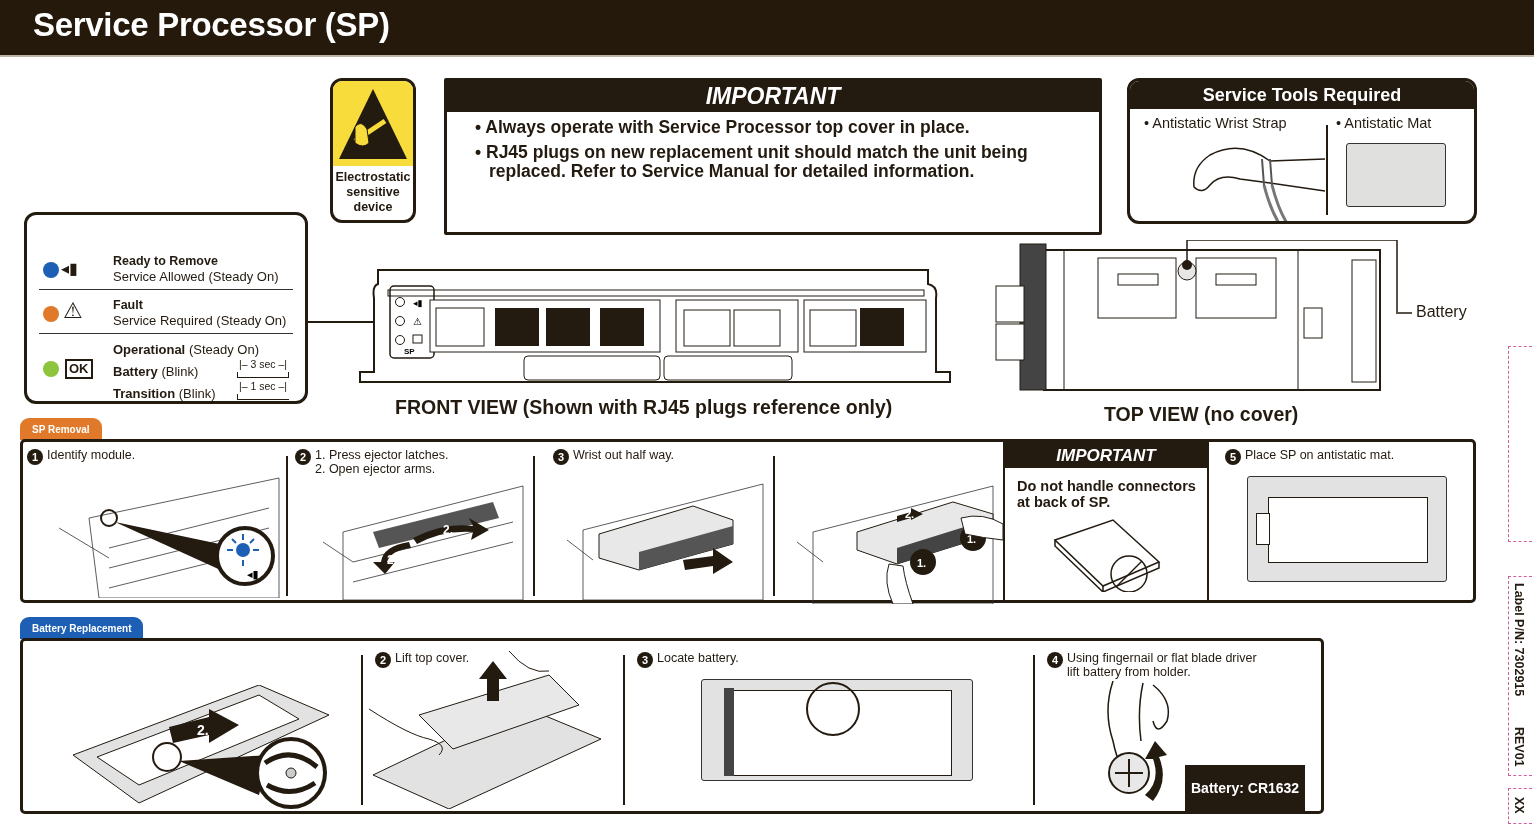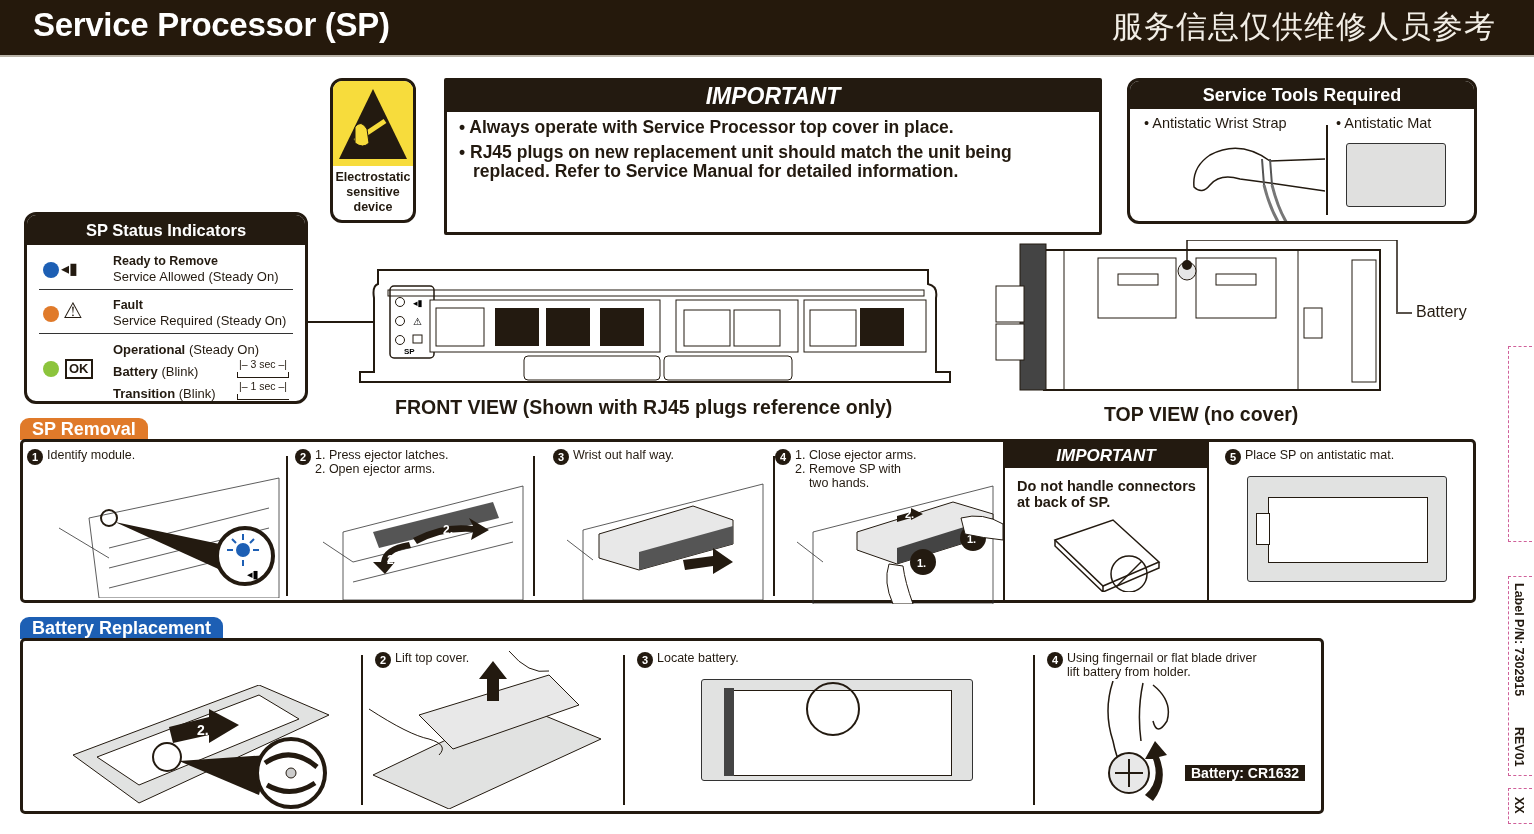--- a/index.html
+++ b/index.html
@@ -10,56 +10,55 @@
 .header .cn{position:absolute;right:38px;top:6px;color:#f2eee6;font-size:31px;font-family:"DejaVu Sans",sans-serif;font-weight:300;letter-spacing:1px}
 .box{border:3px solid #231a10;border-radius:12px;background:#fff;overflow:hidden}
 .boxhead{background:#231a10;color:#fff;font-weight:bold;text-align:center}
 
 .esd{left:330px;top:78px;width:86px;height:145px}
 .esd .yel{background:#f7dc3c;height:85px;position:relative}
 .esd .lbl{font-size:12.5px;font-weight:bold;text-align:center;line-height:15px;padding-top:4px}
 
 .imp{left:444px;top:78px;width:658px;height:157px;border-radius:2px}
 .imp .boxhead{font-style:italic;font-size:23px;height:31px;line-height:31px}
-.imp ul{list-style:none;padding:6px 0 0 12px}
+.imp ul{list-style:none;padding:6px 0 0 28px}
 .imp li{font-weight:bold;font-size:17.5px;line-height:19px;margin-bottom:6px;padding-left:14px;text-indent:-14px}
 .imp li::before{content:"• ";}
 
 .tools{left:1127px;top:78px;width:350px;height:146px}
 .tools .boxhead{font-size:18px;height:28px;line-height:28px}
 .tools .col{position:absolute;top:34px;font-size:14.5px}
 .tools .divider{position:absolute;left:196px;top:44px;width:2px;height:90px;background:#231a10}
 .tools .mat{position:absolute;left:216px;top:62px;width:100px;height:64px;background:#e0e0df;border:1.5px solid #333;border-radius:3px}
 
 .status{left:24px;top:212px;width:284px;height:192px}
 .status .boxhead{font-size:16.5px;height:30px;line-height:30px}
 .srow{position:absolute;left:0;width:278px;border-bottom:1px solid #333}
 .srow .dot{position:absolute;left:14px;width:16px;height:16px;border-radius:50%}
 .srow .t1{position:absolute;left:86px;font-size:12.5px;font-weight:bold}
 .srow .t2{position:absolute;left:86px;font-size:13px}
 .okbox{position:absolute;left:36px;border:2px solid #231a10;font-weight:bold;font-size:13px;padding:0 2px;line-height:16px}
 .sec{position:absolute;font-size:10.5px}
 
 .caption{font-weight:bold;font-size:19.5px;white-space:nowrap}
 
-.tab{border-radius:9px 9px 0 0;color:#fff;font-weight:bold;font-size:18px;padding:0 12px;height:22px;line-height:23px}
+.tab{border-radius:9px 9px 0 0;color:#fff;font-weight:bold;font-size:10px;padding:0 12px;height:22px;line-height:23px}
 .panel{border:3px solid #231a10;border-radius:5px;background:#fff}
 .step{position:absolute;font-size:12.5px;line-height:14px;white-space:pre}
 .num{display:inline-block;width:16px;height:16px;border-radius:50%;background:#231a10;color:#fff;font-weight:bold;font-size:11px;text-align:center;line-height:16px;margin-right:4px;vertical-align:-2px;text-indent:0}
 .vsep{position:absolute;width:2px;background:#231a10}
 .illus{position:absolute;background:#fff}
 .sidelabel{position:absolute;left:1508px;width:24px;border:1.5px dashed #d0609a;border-right:none}
 .vtext{position:absolute;writing-mode:vertical-rl;font-weight:bold;font-size:12.5px;color:#231a10}
 </style>
 </head>
 <body>
 
 <div class="abs header">
   <div class="title">Service Processor (SP)</div>
-  <div class="cn">服务信息仅供维修人员参考</div>
 </div>
 
 <div class="abs box esd">
   <div class="yel">
     <svg width="80" height="85" viewBox="0 0 80 85">
       <polygon points="40,8 74,78 6,78" fill="#231a10"></polygon>
       <line x1="22" y1="60" x2="52" y2="40" stroke="#f7dc3c" stroke-width="5"></line>
       <path d="M22 46 q6 -8 12 2 l2 14 q-6 6 -14 0 z" fill="#f7dc3c" stroke="#231a10" stroke-width="1"></path>
     </svg>
   </div>
@@ -85,21 +84,20 @@
   <svg class="abs" style="left:50px;top:58px" width="145" height="86">
     <path d="M145 20 L90 22 Q60 0 30 16 Q12 28 14 48 Q22 56 30 46 Q40 34 60 40 L90 44 L145 52" fill="none" stroke="#231a10" stroke-width="1.5"></path>
     <path d="M82 20 L84 46 M90 20 L92 46" stroke="#555" stroke-width="2"></path>
     <path d="M84 46 Q90 70 100 86 M92 46 Q98 70 108 86" fill="none" stroke="#777" stroke-width="3"></path>
   </svg>
   <div class="divider"></div>
   <div class="mat"></div>
 </div>
 
 <div class="abs box status">
-  <div class="boxhead">SP Status Indicators</div>
   <div class="srow" style="top:30px;height:45px;border-bottom:1px solid #333;margin:0 12px;width:254px">
     <div class="dot" style="left:4px;top:17px;background:#1d5fb4"></div>
     <div class="abs" style="left:22px;top:14px;font-size:16px">◂▮</div>
     <div class="t1" style="left:74px;top:9px">Ready to Remove</div>
     <div class="t2" style="left:74px;top:24px">Service Allowed (Steady On)</div>
   </div>
   <div class="srow" style="top:75px;height:44px;margin:0 12px;width:254px">
     <div class="dot" style="left:4px;top:16px;background:#e07a2a"></div>
     <div class="abs" style="left:24px;top:8px;font-size:22px">⚠</div>
     <div class="t1" style="left:74px;top:8px">Fault</div>
@@ -211,23 +209,20 @@
   <svg class="abs" style="left:540px;top:38px" width="210" height="120">
     <g stroke="#333" fill="none" stroke-width="0.8">
         <path d="M4 60 L30 80"></path>
         <path d="M20 50 L200 4 V120 H20 Z"></path>
       </g>
     <path d="M36 54 L130 26 L170 40 L170 64 L76 90 L36 78 Z" fill="#e8e8e8" stroke="#231a10"></path>
     <path d="M76 72 L170 46 L170 64 L76 90 Z" fill="#555"></path>
     <path d="M120 80 L150 76 L150 68 L170 82 L150 94 L150 86 L122 90 Z" fill="#231a10"></path>
   </svg>
   <div class="vsep" style="left:750px;top:14px;height:140px"></div>
-  <div class="step" style="left:752px;top:6px"><span class="num">4</span><span style="display:inline-block;vertical-align:top">1. Close ejector arms.
-2. Remove SP with
-    two hands.</span></div>
   <svg class="abs" style="left:770px;top:40px" width="210" height="122">
     <g stroke="#333" fill="none" stroke-width="0.8">
         <path d="M4 60 L30 80"></path>
         <path d="M20 50 L200 4 V122 H20 Z"></path>
       </g>
     <path d="M64 50 L160 20 L200 32 L200 52 L104 82 L64 68 Z" fill="#e8e8e8" stroke="#231a10"></path>
     <path d="M104 66 L200 36 L200 52 L104 82 Z" fill="#444"></path>
     <path d="M104 38 L118 34 L118 30 L130 36 L118 42 L118 40 L104 44 Z" fill="#231a10" transform="translate(0,-4)"></path>
     <text x="112" y="36" fill="#fff" font-weight="bold" font-size="11">2.</text>
     <circle cx="180" cy="56" r="13" fill="#231a10"></circle>
@@ -285,21 +280,21 @@
   </div>
   <div class="vsep" style="left:1010px;top:14px;height:150px"></div>
   <div class="step" style="left:1024px;top:10px"><span class="num">4</span><span style="display:inline-block;vertical-align:top">Using fingernail or flat blade driver
 lift battery from holder.</span></div>
   <svg class="abs" style="left:1060px;top:40px" width="100" height="124">
     <path d="M30 0 Q20 30 30 60 Q34 80 40 86 M60 2 Q54 30 58 60 M70 4 Q90 20 84 40 Q74 56 70 40" fill="none" stroke="#231a10" stroke-width="1.5"></path>
     <circle cx="46" cy="92" r="20" fill="#e8e8e8" stroke="#231a10" stroke-width="2"></circle>
     <path d="M46 78 V106 M32 92 H60" stroke="#231a10" stroke-width="2"></path>
     <path d="M70 120 Q86 100 76 76 L84 74 L72 60 L62 78 L70 78 Q78 100 62 114 Z" fill="#231a10"></path>
   </svg>
-  <div class="abs" style="left:1162px;top:124px;background:#231a10;color:#fff;font-weight:bold;font-size:14px;padding:0 6px">Battery: CR1632</div>
+  <div class="abs" style="left:1162px;top:124px;background:#231a10;color:#fff;font-weight:bold;font-size:14px;padding:15px 6px">Battery: CR1632</div>
 </div>
 
 <div class="sidelabel" style="top:346px;height:196px"></div>
 <div class="sidelabel" style="top:576px;height:200px">
   <div class="vtext" style="left:3px;top:6px">Label P/N: 7302915</div>
   <div class="vtext" style="left:3px;top:150px">REV01</div>
 </div>
 <div class="sidelabel" style="top:788px;height:36px">
   <div class="vtext" style="left:3px;top:8px">XX</div>
 </div>

